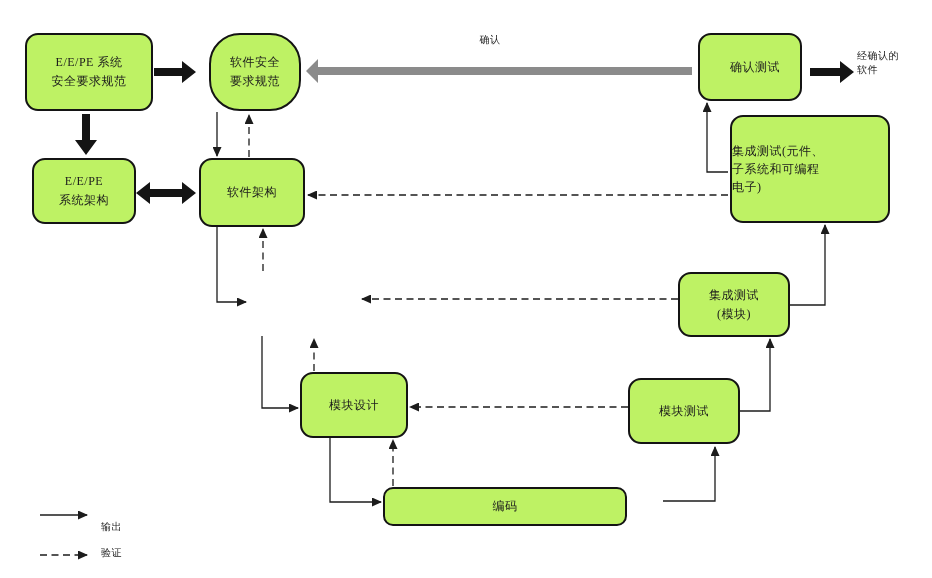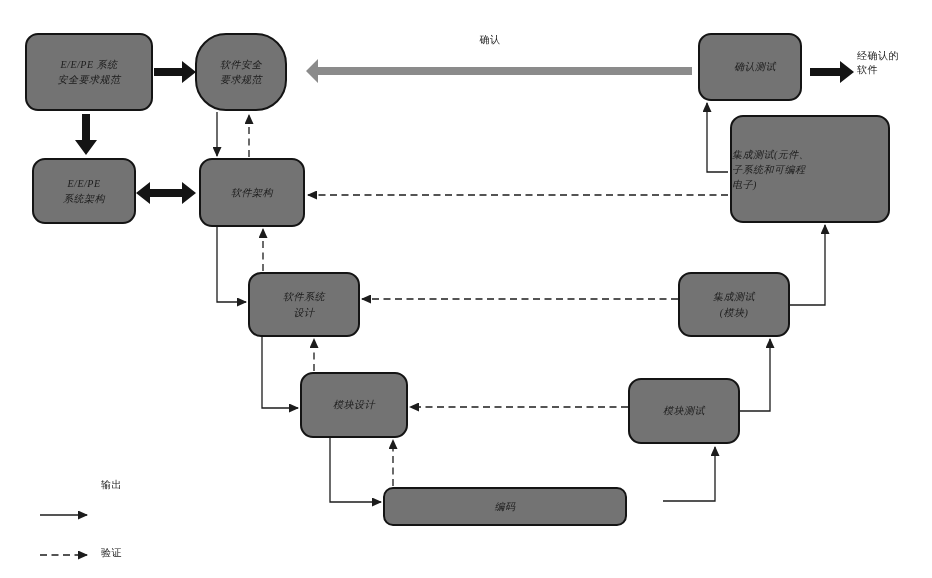--- a/index.html
+++ b/index.html
@@ -4,44 +4,44 @@
 <style>
   html,body{margin:0;padding:0;background:#fff;}
   .stage{
     position:relative;width:932px;height:578px;background:#ffffff;
     font-family:"Liberation Serif","DejaVu Serif",serif;color:#1c1c1c;
     overflow:hidden;
   }
   .wires{position:absolute;left:0;top:0;width:932px;height:578px;z-index:1;}
   .box{
     position:absolute;z-index:2;box-sizing:border-box;
-    background:#737373;border:2px solid #141414;border-radius:13px;
+    background:#bef264;border:2px solid #141414;border-radius:13px;
     display:flex;align-items:center;justify-content:center;
-    text-align:center;font-size:10px;line-height:1.55;
-    white-space:pre-line;letter-spacing:.5px;font-style:italic;
+    text-align:center;font-size:12px;line-height:1.55;
+    white-space:pre-line;letter-spacing:.5px;
   }
   .b-ee-pe-srs   {left:25px;  top:33px;  width:128px; height:78px;}
-  .b-sw-srs      {left:195px; top:33px;  width:92px; height:78px;border-radius:31px;}
+  .b-sw-srs      {left:209px; top:33px;  width:92px; height:78px;border-radius:31px;}
   .b-ee-pe-arch  {left:32px;  top:158px; width:104px; height:66px;}
   .b-sw-arch     {left:199px; top:158px; width:106px; height:69px;}
   .b-val-test    {left:698px; top:33px;  width:104px; height:68px;padding-left:10px;}
   .b-int-pe      {left:730px; top:115px; width:160px; height:108px;
                   justify-content:flex-start;text-align:left;line-height:1.5;}
   .b-ssd         {left:248px; top:272px; width:112px; height:65px;}
   .b-int-mod     {left:678px; top:272px; width:112px; height:65px;}
   .b-mod-design  {left:300px; top:372px; width:108px; height:66px;}
   .b-mod-test    {left:628px; top:378px; width:112px; height:66px;}
   .b-coding      {left:383px; top:487px; width:244px; height:39px;border-radius:10px;}
   .note{
     position:absolute;z-index:2;font-size:10px;line-height:1.35;
     white-space:pre-line;letter-spacing:.5px;
   }
   .n-validation{left:460px;top:33px;width:60px;text-align:center;}
   .n-validated {left:857px;top:49px;width:80px;text-align:left;}
-  .n-leg-out   {left:101px;top:478px;text-align:right;}
+  .n-leg-out   {left:101px;top:520px;text-align:right;}
   .n-leg-ver   {left:101px;top:546px;}
 </style>
 </head>
 <body>
 
 <div class="stage">
 
   <svg class="wires" viewBox="0 0 932 578" xmlns="http://www.w3.org/2000/svg">
     <defs>
       <marker id="ah" markerUnits="userSpaceOnUse" markerWidth="11" markerHeight="9" refX="9" refY="4.5" orient="auto">
@@ -84,22 +84,20 @@
 安全要求规范</div>
   <div class="box b-sw-srs">软件安全
 要求规范</div>
   <div class="box b-ee-pe-arch">E/E/PE
 系统架构</div>
   <div class="box b-sw-arch">软件架构</div>
   <div class="box b-val-test">确认测试</div>
   <div class="box b-int-pe">集成测试(元件、
 子系统和可编程
 电子)</div>
-  <div class="box b-ssd">软件系统
-设计</div>
   <div class="box b-int-mod">集成测试
 (模块)</div>
   <div class="box b-mod-design">模块设计</div>
   <div class="box b-mod-test">模块测试</div>
   <div class="box b-coding">编码</div>
 
   <div class="note n-validation">确认</div>
   <div class="note n-validated">经确认的
 软件</div>
   <div class="note n-leg-out">输出</div>

